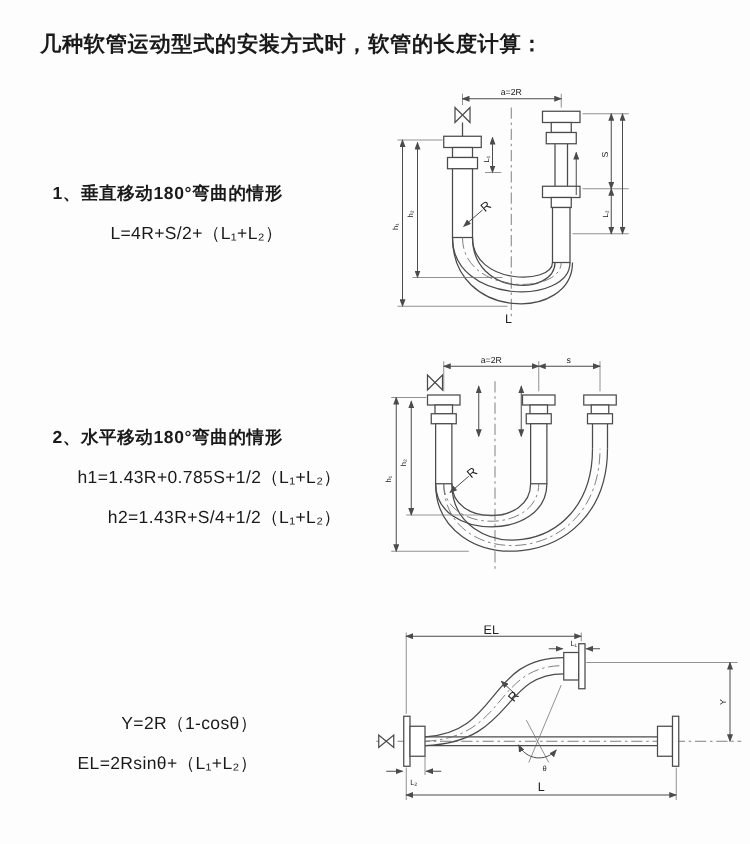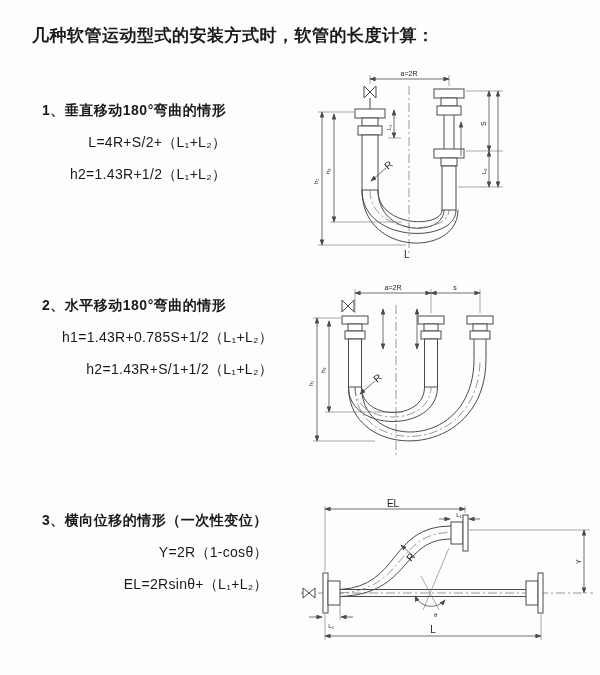--- a/index.html
+++ b/index.html
@@ -5,21 +5,21 @@
   html,body{margin:0;padding:0;}
   body{
     width:600px;height:675px;position:relative;
     background:#fdfdfd;overflow:hidden;
     font-family:"Liberation Sans",sans-serif;color:#1a1a1a;
   }
   .page-title{
     position:absolute;left:32px;top:24px;
     font-size:17px;font-weight:bold;letter-spacing:0.5px;
   }
-  .section{position:absolute;left:42px;}
+  .section{position:absolute;left:42px;margin-top:44px;}
   .sec-1{top:102px;}
   .sec-2{top:297px;}
   .sec-3{top:512px;}
   .sec-heading{font-size:14px;font-weight:bold;letter-spacing:0.5px;white-space:nowrap;}
   .formula{font-size:14px;margin-top:14px;margin-left:20px;white-space:nowrap;letter-spacing:0.3px;text-align:right;}
   .diagram{position:absolute;}
   .dg-1{left:306px;top:64px;}
   .dg-2{left:303px;top:281px;}
   .dg-3{left:293px;top:498px;}
   svg .part{stroke:#4b4b4b;stroke-width:1;fill:#ffffff;}
@@ -33,31 +33,29 @@
   .dlabel-lg{font-size:10px;}
 </style>
 </head>
 <body>
 
 <div class="page-title">几种软管运动型式的安装方式时，软管的长度计算：</div>
 
 <div class="section sec-1">
   <div class="sec-heading">1、垂直移动180°弯曲的情形</div>
   <div class="formula">L=4R+S/2+（L₁+L₂）</div>
-  <div class="formula">h2=1.43R+1/2（L₁+L₂）</div>
 </div>
 
 <div class="section sec-2">
   <div class="sec-heading">2、水平移动180°弯曲的情形</div>
   <div class="formula">h1=1.43R+0.785S+1/2（L₁+L₂）</div>
-  <div class="formula">h2=1.43R+S/1+1/2（L₁+L₂）</div>
+  <div class="formula">h2=1.43R+S/4+1/2（L₁+L₂）</div>
 </div>
 
 <div class="section sec-3">
-  <div class="sec-heading">3、横向位移的情形（一次性变位）</div>
   <div class="formula">Y=2R（1-cosθ）</div>
   <div class="formula">EL=2Rsinθ+（L₁+L₂）</div>
 </div>
 
 <svg class="diagram dg-1" width="292" height="198" viewBox="0 0 292 198">
   <defs>
     <marker id="m1" markerWidth="8" markerHeight="6" refX="7" refY="3" orient="auto-start-reverse">
       <path d="M0,0 L8,3 L0,6 Z" fill="#4b4b4b"></path>
     </marker>
     <pattern id="px1" width="4" height="4" patternUnits="userSpaceOnUse">

